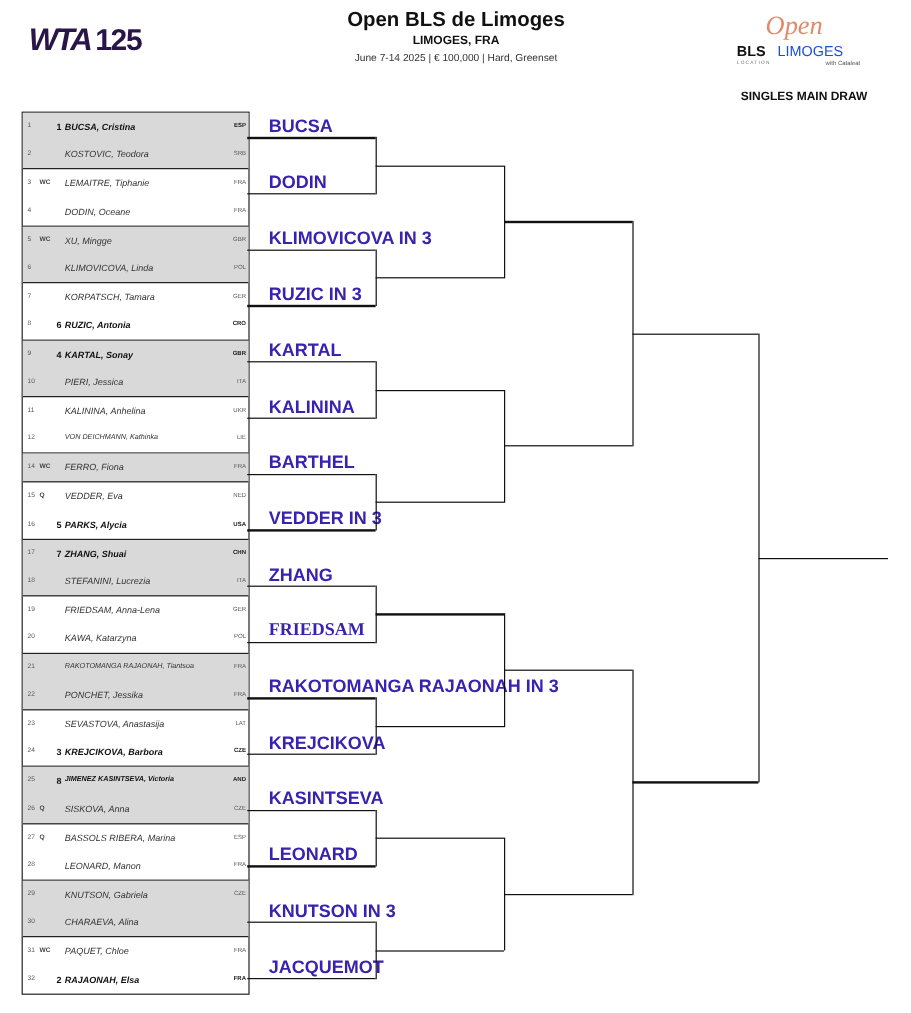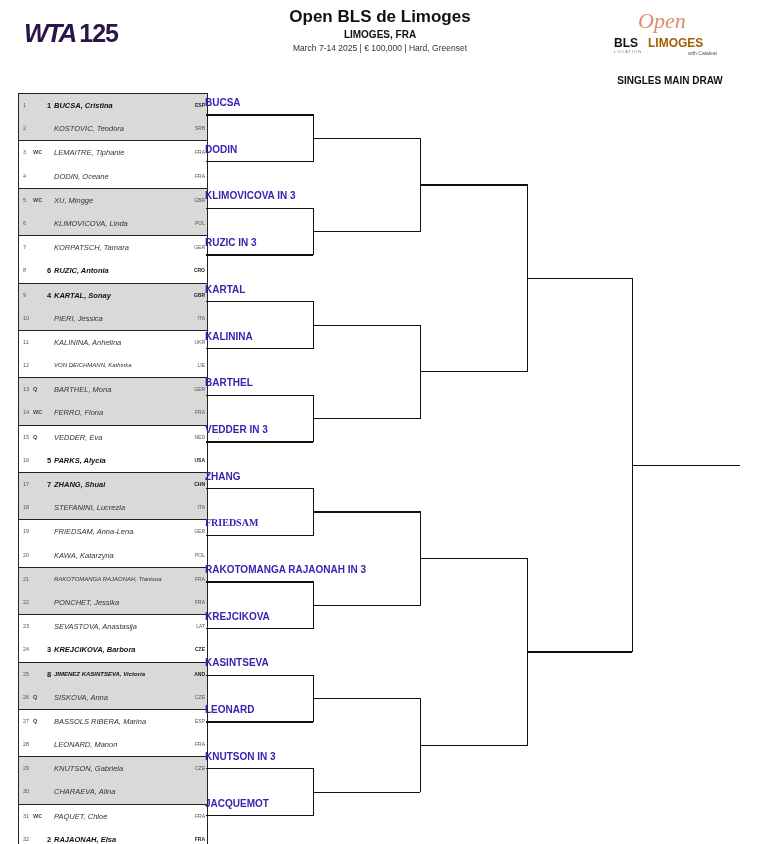--- a/index.html
+++ b/index.html
@@ -5,47 +5,47 @@
   html,body{margin:0;padding:0;background:#ffffff;}
   body{width:759px;height:844px;position:relative;overflow:hidden;font-family:"Liberation Sans",sans-serif;color:#111;}
   .logo-wta{position:absolute;left:24px;top:18px;font-family:"Liberation Sans",sans-serif;font-weight:bold;font-style:italic;font-size:26px;color:#2a1548;letter-spacing:-2px;}
   .logo-wta .num{font-style:normal;font-weight:bold;letter-spacing:-1px;margin-left:4px;font-size:25px;}
   .title{position:absolute;left:250px;width:260px;top:7px;text-align:center;font-weight:bold;font-size:17px;}
   .subtitle{position:absolute;left:250px;width:260px;top:29px;text-align:center;font-weight:bold;font-size:10px;}
   .info{position:absolute;left:230px;width:300px;top:43px;text-align:center;font-size:8.5px;color:#333;}
   .brand{position:absolute;left:608px;top:8px;width:130px;height:50px;}
   .brand .open{position:absolute;left:30px;top:0;font-family:"Liberation Serif",serif;font-style:italic;font-size:22px;color:#e08a6a;}
   .brand .bls{position:absolute;left:6px;top:28px;font-weight:bold;font-size:12px;color:#111;}
-  .brand .limoges{position:absolute;left:40px;top:28px;font-weight:bold;font-size:12px;color:#a16207;}
+  .brand .limoges{position:absolute;left:40px;top:28px;font-weight:normal;font-size:12px;color:#1d4ed8;}
   .brand .loc{position:absolute;left:6px;top:41px;font-size:4px;color:#777;letter-spacing:1px;}
   .brand .sponsor{position:absolute;left:80px;top:42px;font-size:5px;color:#555;}
   .draw-label{position:absolute;left:600px;top:75px;width:140px;text-align:center;font-weight:bold;font-size:10px;}
   .table{position:absolute;left:18px;top:93px;width:188px;border:1px solid #222;border-right:1px solid #222;}
   .pair{border-bottom:1px solid #222;}
   .pair:last-child{border-bottom:none;}
   .pair.shade{background:#d9d9d9;}
   .row{height:23.2px;position:relative;font-size:7.5px;color:#333;}
   .row .pos{position:absolute;left:4px;top:8px;font-size:5.5px;color:#555;}
   .row .entry{position:absolute;left:14px;top:8px;font-size:5.5px;font-weight:bold;color:#444;}
   .row .seed{position:absolute;left:28px;top:7px;font-size:7.5px;font-weight:bold;color:#111;}
   .row .name{position:absolute;left:35px;top:7px;white-space:nowrap;font-style:italic;}
   .row.bold .name{font-weight:bold;color:#111;}
   .row.small .name{font-size:6px;top:8px;}
   .row .ctry{position:absolute;right:2px;top:8px;font-size:5px;color:#555;}
   .row.bold .ctry{font-weight:bold;color:#222;}
-  .winner{position:absolute;left:205px;font-weight:bold;font-size:10px;color:#3a22b0;white-space:nowrap;}
+  .winner{position:absolute;left:224px;font-weight:bold;font-size:15px;color:#3a22b0;white-space:nowrap;}
   .line{position:absolute;background:#111;}
 </style>
 </head>
 <body>
 
 <div class="logo-wta"><span>WTA</span><span class="num">125</span></div>
 <div class="title">Open BLS de Limoges</div>
 <div class="subtitle">LIMOGES, FRA</div>
-<div class="info">March 7-14 2025  |  € 100,000  |  Hard, Greenset</div>
+<div class="info">June 7-14 2025  |  € 100,000  |  Hard, Greenset</div>
 <div class="brand">
   <span class="open">Open</span>
   <span class="bls">BLS</span>
   <span class="limoges">LIMOGES</span>
   <span class="loc">LOCATION</span>
   <span class="sponsor">with Cataleat</span>
 </div>
 <div class="draw-label">SINGLES MAIN DRAW</div>
 
 <div class="table" id="ptable">
@@ -139,27 +139,20 @@
       </div>
       <div class="row small">
         <span class="pos">12</span>
         <span class="entry"></span>
         <span class="seed"></span>
         <span class="name">VON DEICHMANN, Kathinka</span>
         <span class="ctry">LIE</span>
       </div>
     </div>
     <div class="pair shade">
-      <div class="row">
-        <span class="pos">13</span>
-        <span class="entry">Q</span>
-        <span class="seed"></span>
-        <span class="name">BARTHEL, Mona</span>
-        <span class="ctry">GER</span>
-      </div>
       <div class="row">
         <span class="pos">14</span>
         <span class="entry">WC</span>
         <span class="seed"></span>
         <span class="name">FERRO, Fiona</span>
         <span class="ctry">FRA</span>
       </div>
     </div>
     <div class="pair">
       <div class="row">

